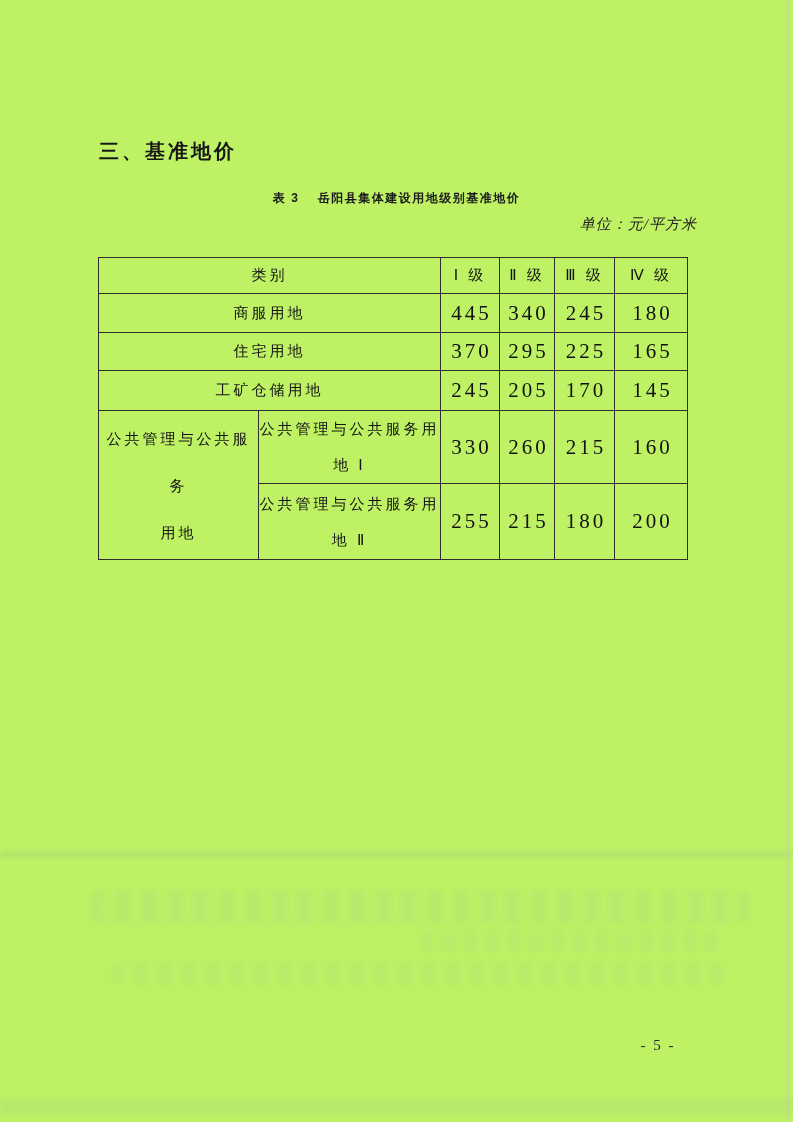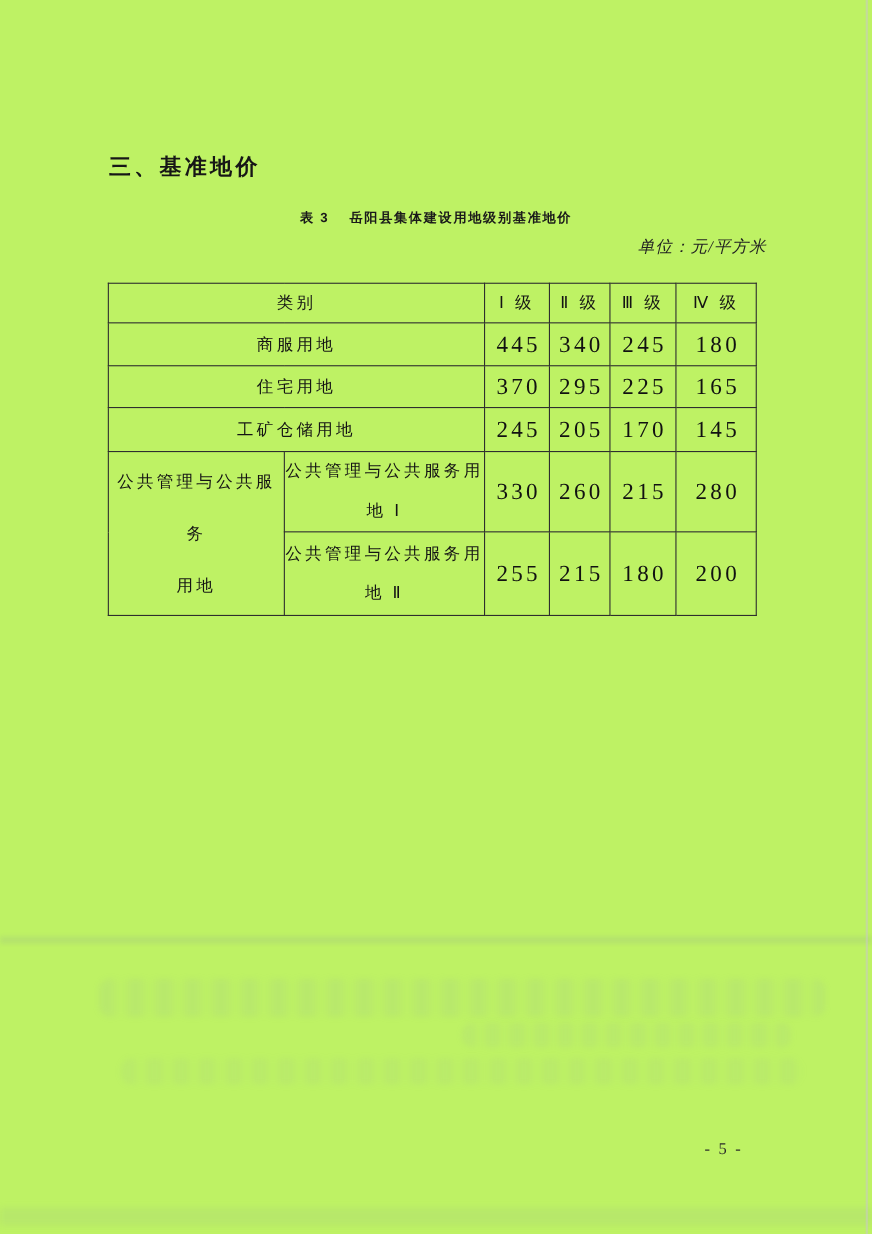--- a/index.html
+++ b/index.html
@@ -160,21 +160,21 @@
       </tr>
 
       <tr class="row-tall1">
         <td rowspan="2" class="cat pre group-cat">公共管理与公共服务
 用地</td>
         <td class="cat pre sub-cat">公共管理与公共服务用
 地 Ⅰ</td>
         <td class="num">330</td>
         <td class="num">260</td>
         <td class="num">215</td>
-        <td class="num">280</td>
+        <td class="num">160</td>
       </tr>
 
       <tr class="row-tall2">
         <td class="cat pre sub-cat">公共管理与公共服务用
 地 Ⅱ</td>
         <td class="num">255</td>
         <td class="num">215</td>
         <td class="num">180</td>
         <td class="num">200</td>
       </tr>

